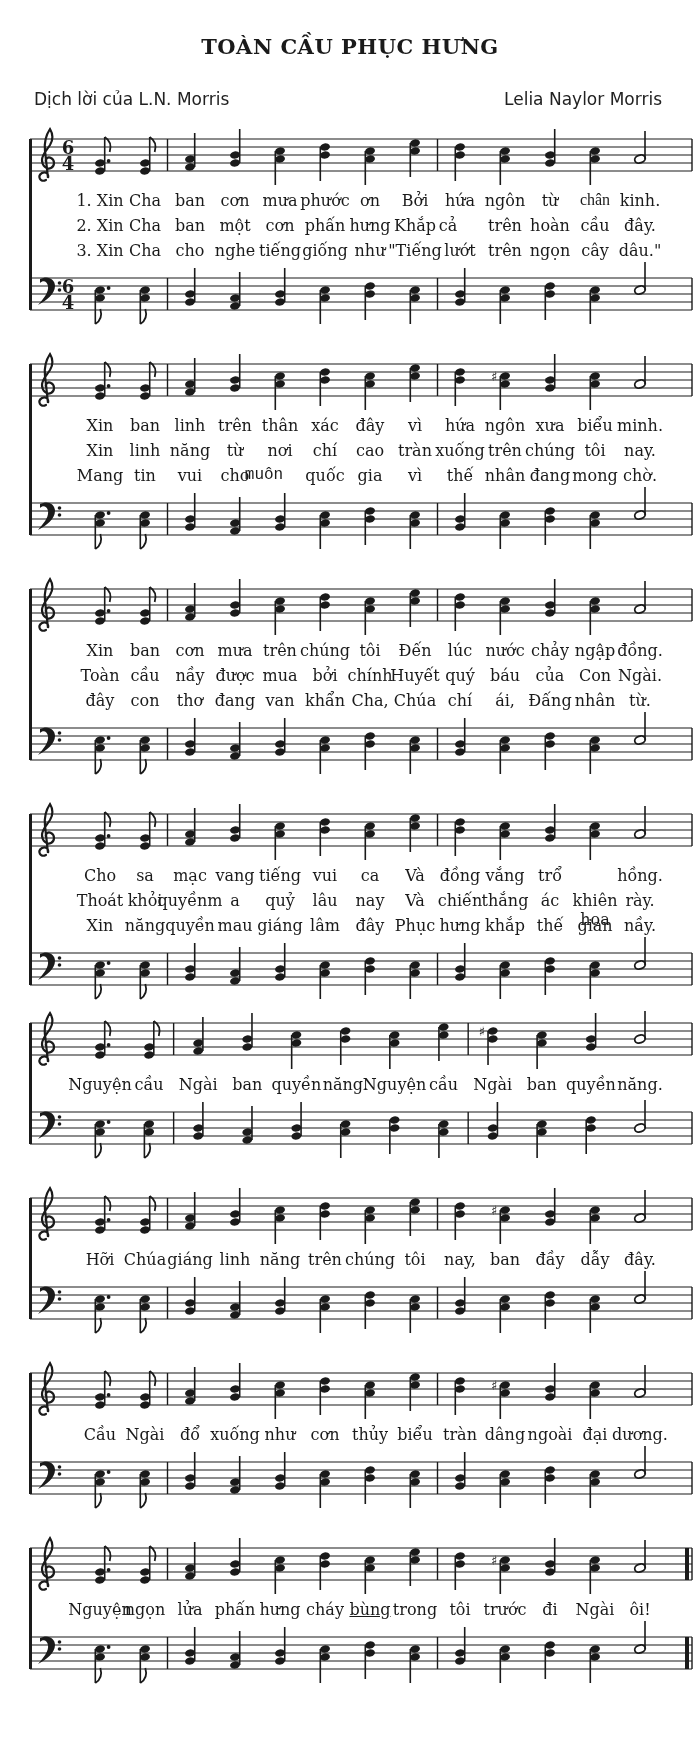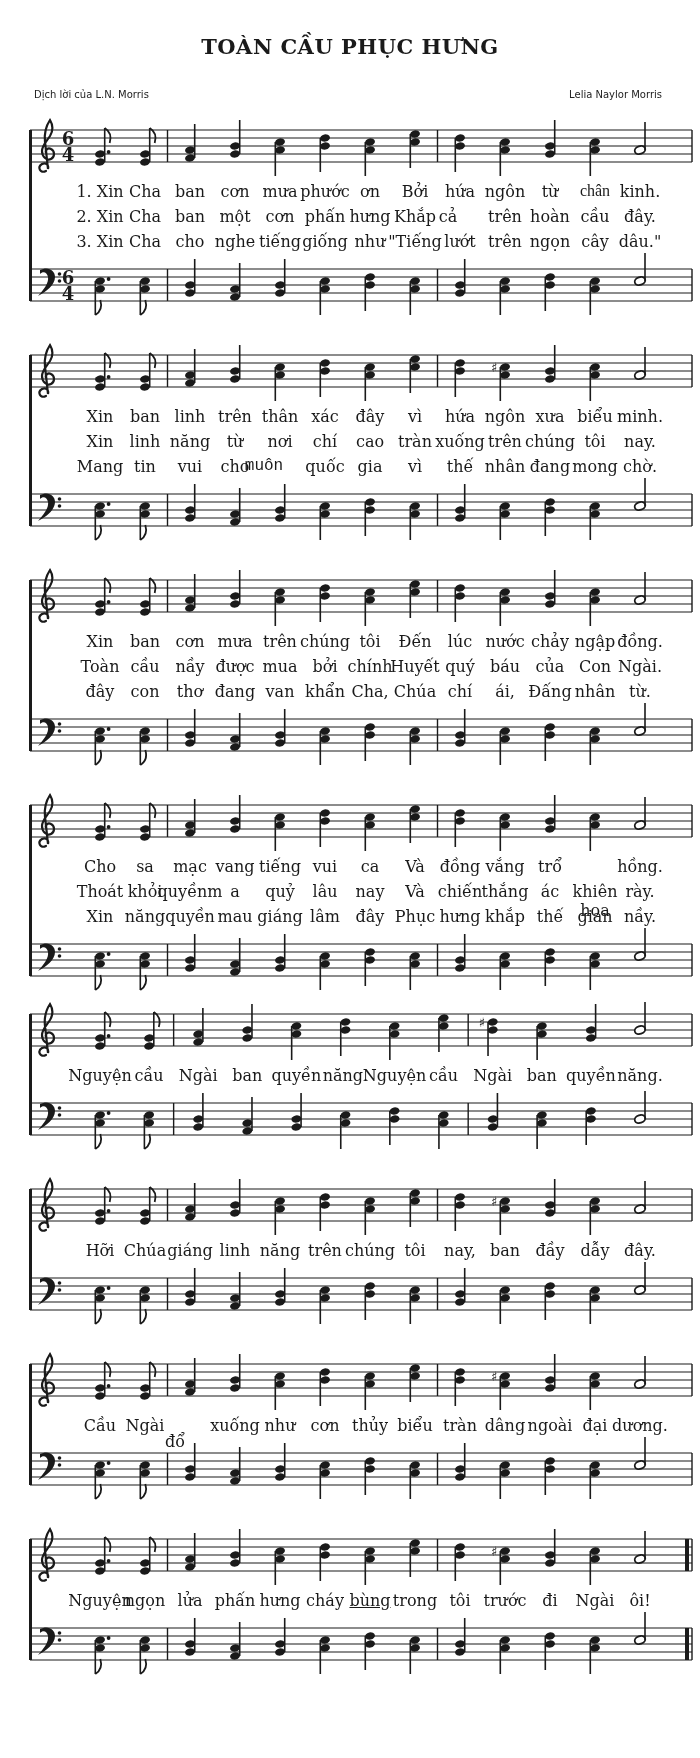--- a/index.html
+++ b/index.html
@@ -1,21 +1,21 @@
 <!DOCTYPE html>
 <html><head>
 <meta charset="utf-8">
 <style>
   html,body{margin:0;padding:0;background:#fff}
   body{width:700px;height:1758px;overflow:hidden;color:#1a1a1a;
        font-family:"DejaVu Serif","Liberation Serif",serif}
   .page{padding-top:34px;position:relative}
   .song-title{font-size:21px;font-weight:bold;text-align:center;margin:0;letter-spacing:.5px}
   .credits{display:flex;justify-content:space-between;padding:0 38px 0 34px;margin-top:30px;
-           font-family:"DejaVu Sans","Liberation Sans",sans-serif;font-size:10px;color:#222}
+           font-family:"DejaVu Sans","Liberation Sans",sans-serif;font-size:17px;color:#222}
   #systems{margin-top:16px}
   .system{position:relative;margin-top:22px}
   .system:first-child{margin-top:0}
   .sysline{position:absolute;left:29px;top:14px;bottom:18px;width:2.5px;background:#1a1a1a}
   svg.staff{display:block;overflow:visible}
   svg text{font-family:"DejaVu Serif","Liberation Serif",serif}
   .lyrics{position:relative}
   .lyric-line{position:relative;height:25px}
   .lyric-word{position:absolute;top:2px;transform:translateX(-50%);white-space:nowrap;font-size:16px}
   .chorus-label{font-style:italic;font-weight:bold;font-size:13.5px;margin:28px 0 10px 58px}
@@ -1374,21 +1374,21 @@
           </g>
           <g fill="#1a1a1a">
             <ellipse cx="640" cy="34" rx="5.4" ry="3.9" fill="#fff" stroke="#1a1a1a" stroke-width="1.8" transform="rotate(-18 640 34)"></ellipse>
             <line x1="645" y1="34" x2="645" y2="6" stroke="#1a1a1a" stroke-width="1.6"></line>
           </g>
         </svg>
         <div class="lyrics">
           <div class="lyric-line">
             <span class="lyric-word" style="left: 100px;">Cầu</span>
             <span class="lyric-word" style="left: 145px;">Ngài</span>
-            <span class="lyric-word" style="left: 175px; margin-top: 16px;">đổ</span>
+            <span class="lyric-word" style="left: 190px;">đổ</span>
             <span class="lyric-word" style="left: 235px;">xuống</span>
             <span class="lyric-word" style="left: 280px;">như</span>
             <span class="lyric-word" style="left: 325px;">cơn</span>
             <span class="lyric-word" style="left: 370px;">thủy</span>
             <span class="lyric-word" style="left: 415px;">biểu</span>
             <span class="lyric-word" style="left: 460px;">tràn</span>
             <span class="lyric-word" style="left: 505px;">dâng</span>
             <span class="lyric-word" style="left: 550px;">ngoài</span>
             <span class="lyric-word" style="left: 595px;">đại</span>
             <span class="lyric-word" style="left: 640px;">dương.</span>

